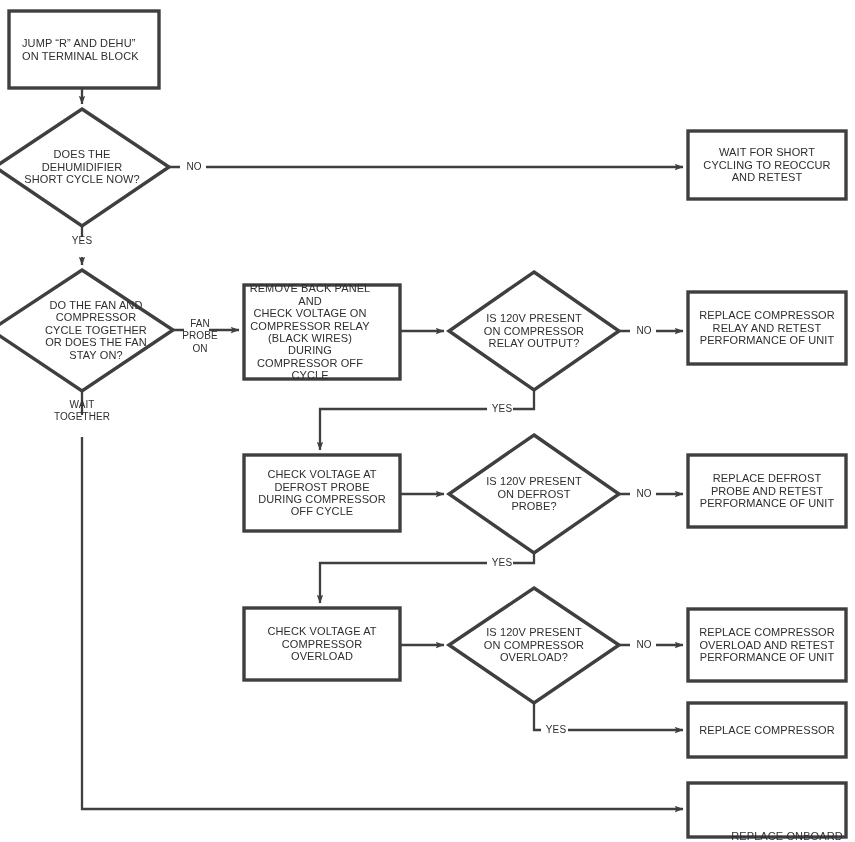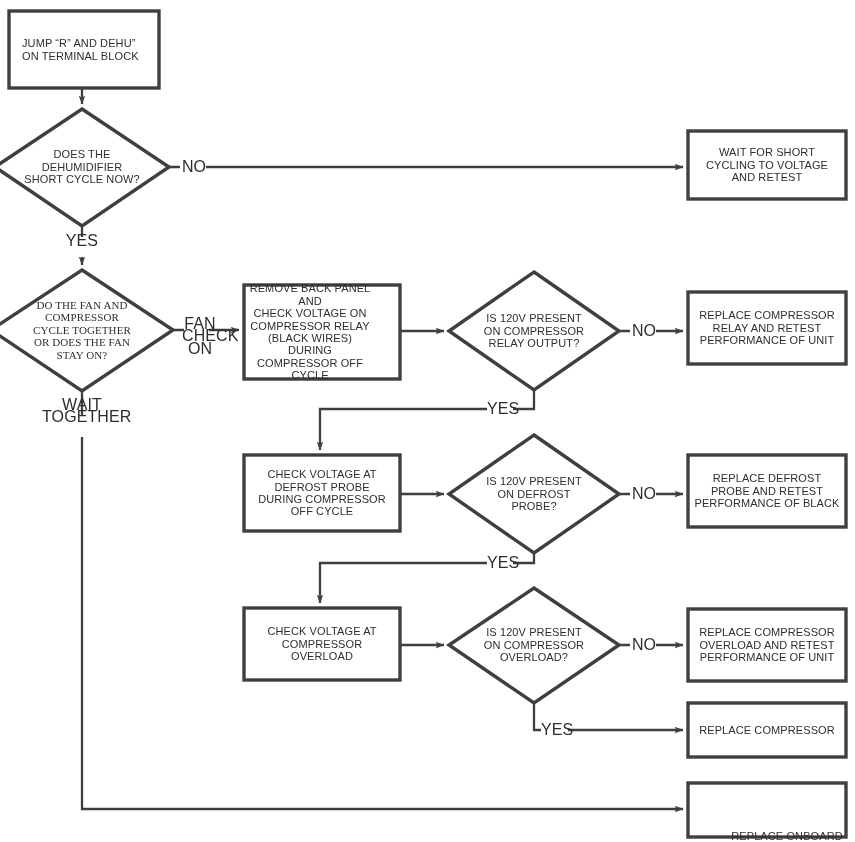--- a/index.html
+++ b/index.html
@@ -38,21 +38,21 @@
     pointer-events: none;
     white-space: pre-line;
   }
   .node-text.left-align {
     justify-content: flex-start;
     text-align: left;
   }
   .edge-label {
     position: absolute;
     color: #2e2e31;
-    font-size: 16px;
+    font-size: 10px;
     line-height: 12.4px;
     letter-spacing: 0.1px;
     text-align: center;
     white-space: pre-line;
     pointer-events: none;
   }
 </style>
 </head>
 <body>
 
@@ -129,24 +129,24 @@
   </svg>
 
   <div class="node-text left-align" style="left:22px; top:11px; width:135px; height:77px;">JUMP “R” AND DEHU”
 ON TERMINAL BLOCK</div>
 
   <div class="node-text" style="left:17px; top:128px; width:130px; height:78px;">DOES THE
 DEHUMIDIFIER
 SHORT CYCLE NOW?</div>
 
   <div class="node-text" style="left:692px; top:131px; width:150px; height:68px;">WAIT FOR SHORT
-CYCLING TO VOLTAGE
+CYCLING TO REOCCUR
 AND RETEST</div>
 
-  <div class="node-text" style="left:14px; top:292px; width:136px; height:76px;font-family:Liberation Serif, serif;">DO THE FAN AND
+  <div class="node-text" style="left:28px; top:292px; width:136px; height:76px;">DO THE FAN AND
 COMPRESSOR
 CYCLE TOGETHER
 OR DOES THE FAN
 STAY ON?</div>
 
   <div class="node-text" style="left:246px; top:285px; width:128px; height:94px;">REMOVE BACK PANEL AND
 CHECK VOLTAGE ON
 COMPRESSOR RELAY
 (BLACK WIRES) DURING
 COMPRESSOR OFF CYCLE</div>
@@ -163,21 +163,21 @@
 DEFROST PROBE
 DURING COMPRESSOR
 OFF CYCLE</div>
 
   <div class="node-text" style="left:469px; top:461px; width:130px; height:66px;">IS 120V PRESENT
 ON DEFROST
 PROBE?</div>
 
   <div class="node-text" style="left:692px; top:455px; width:150px; height:72px;">REPLACE DEFROST
 PROBE AND RETEST
-PERFORMANCE OF BLACK</div>
+PERFORMANCE OF UNIT</div>
 
   <div class="node-text" style="left:246px; top:608px; width:152px; height:72px;">CHECK VOLTAGE AT
 COMPRESSOR
 OVERLOAD</div>
 
   <div class="node-text" style="left:469px; top:612px; width:130px; height:66px;">IS 120V PRESENT
 ON COMPRESSOR
 OVERLOAD?</div>
 
   <div class="node-text" style="left:692px; top:609px; width:150px; height:72px;">REPLACE COMPRESSOR
@@ -187,21 +187,21 @@
   <div class="node-text" style="left:692px; top:703px; width:150px; height:54px;">REPLACE COMPRESSOR</div>
 
   <div class="node-text" style="left:712px; top:783px; width:150px; height:70px;margin-top:24px;">REPLACE ONBOARD
 DEHUMIDISTAT</div>
 
   <div class="edge-label" style="left:180px; top:161px; width:28px;">NO</div>
 
   <div class="edge-label" style="left:62px; top:235px; width:40px;">YES</div>
 
   <div class="edge-label" style="left:182px; top:318px; width:36px;">FAN
-CHECK
+PROBE
 ON</div>
 
   <div class="edge-label" style="left:42px; top:399px; width:80px;">WAIT
 TOGETHER</div>
 
   <div class="edge-label" style="left:630px; top:325px; width:28px;">NO</div>
 
   <div class="edge-label" style="left:487px; top:403px; width:30px;">YES</div>
 
   <div class="edge-label" style="left:630px; top:488px; width:28px;">NO</div>

